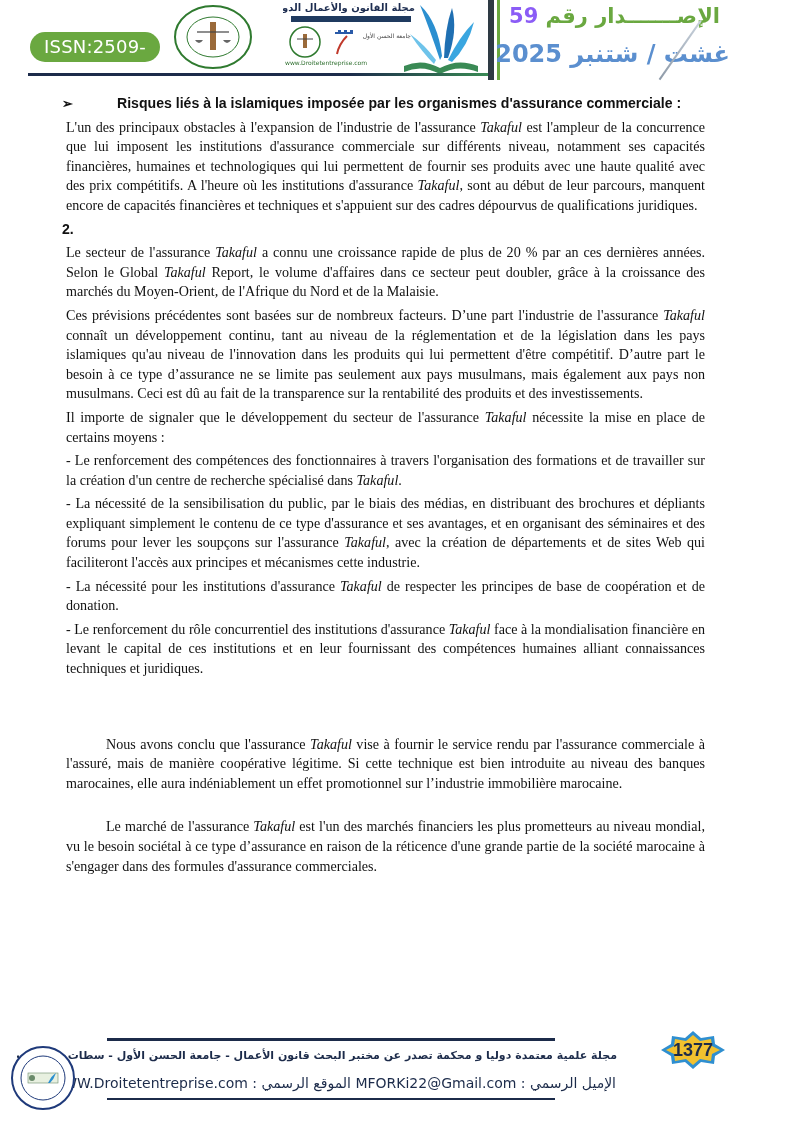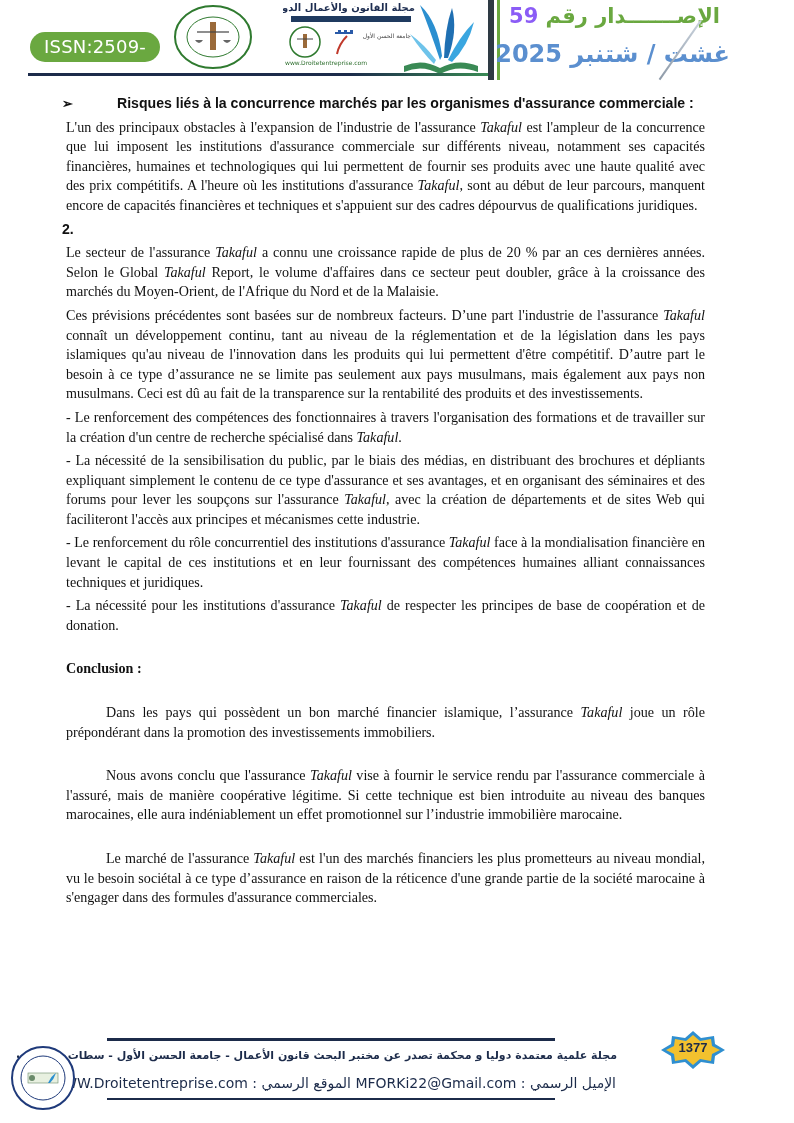--- a/index.html
+++ b/index.html
@@ -37,21 +37,21 @@
   .num-head .num { width: 52px; }
   .gap { height: 16px; }
   .indent { text-indent: 40px; }
 
   
   .footer-rule-top { position: absolute; left: 107px; top: 1038px; width: 448px; height: 3px; background: #1c2b4a; }
   .footer-rule-bottom { position: absolute; left: 107px; top: 1098px; width: 448px; height: 2px; background: #1c2b4a; }
   .footer-line1 { position: absolute; left: 107px; top: 1049px; width: 510px; direction: rtl; text-align: right; font-family: "DejaVu Sans", sans-serif; font-weight: bold; font-size: 11px; color: #1c2b4a; white-space: nowrap; }
   .footer-line2 { position: absolute; left: 146px; top: 1075px; width: 470px; direction: rtl; text-align: center; font-family: "DejaVu Sans", sans-serif; font-weight: normal; font-size: 14px; color: #1c2b4a; white-space: nowrap; }
   .page-badge { position: absolute; left: 660px; top: 1030px; width: 66px; height: 40px; }
-  .page-num { position: absolute; left: 660px; top: 1040px; width: 66px; text-align: center; font-family: "Liberation Sans", sans-serif; font-weight: bold; font-size: 13px; color: #1c2b4a; }
+  .page-num { position: absolute; left: 660px; top: 1040px; width: 66px; text-align: center; font-family: "Liberation Sans", sans-serif; font-weight: bold; font-size: 18px; color: #1c2b4a; }
   .footer-seal { position: absolute; left: 10px; top: 1045px; width: 66px; height: 66px; }
 </style>
 </head>
 <body>
 
 <div class="header">
   <div class="issn">ISSN:2509-0291</div>
 
   <svg class="lab-seal" viewBox="0 0 80 66">
     <ellipse cx="40" cy="33" rx="38" ry="31" fill="#fff" stroke="#2f7a2f" stroke-width="2"></ellipse>
@@ -94,38 +94,37 @@
     <span class="issue-label">الإصـــــــدار رقم</span>
     <span class="issue-num">59</span>
   </div>
   <div class="date-line">غشت / شتنبر 2025</div>
   <div class="diag-line"></div>
 </div>
 
 <div class="content">
   <div class="bullet-head h">
     <span class="arrow">➢</span>
-    <span>Risques liés à la concurrence marchés par les organismes d'assurance commerciale :</span>
+    <span>Risques liés à la islamiques imposée par les organismes d'assurance commerciale :</span>
   </div>
   <p>L'un des principaux obstacles à l'expansion de l'industrie de l'assurance <em>Takaful</em> est l'ampleur de la concurrence que lui imposent les institutions d'assurance commerciale sur différents niveau, notamment ses capacités financières, humaines et technologiques qui lui permettent de fournir ses produits avec une haute qualité avec des prix compétitifs. A l'heure où les institutions d'assurance <em>Takaful</em>, sont au début de leur parcours, manquent encore de capacités financières et techniques et s'appuient sur des cadres dépourvus de qualifications juridiques.</p>
 
   <div class="num-head">
     <span class="num">2.</span>
   </div>
   <p>Le secteur de l'assurance <em>Takaful</em> a connu une croissance rapide de plus de 20 % par an ces dernières années. Selon le Global <em>Takaful</em> Report, le volume d'affaires dans ce secteur peut doubler, grâce à la croissance des marchés du Moyen-Orient, de l'Afrique du Nord et de la Malaisie.</p>
   <p>Ces  prévisions précédentes sont basées sur de nombreux facteurs. D’une part l'industrie de l'assurance <em>Takaful</em> connaît un développement continu, tant au niveau de la réglementation et de la législation dans les pays islamiques qu'au niveau de l'innovation dans les produits qui lui permettent d'être compétitif. D’autre part le besoin à ce type d’assurance ne se limite pas seulement aux pays musulmans, mais également  aux pays non musulmans. Ceci est dû au fait de la transparence sur la rentabilité des produits et des investissements.</p>
+  <p>Il importe de signaler que le développement  du secteur de l'assurance <em>Takaful</em> nécessite la mise en place de certains moyens :</p>
   <p>- Le renforcement des compétences des fonctionnaires  à travers l'organisation des formations et de travailler sur  la création d'un centre de recherche spécialisé dans <em>Takaful</em>.</p>
   <p>-  La nécessité de la sensibilisation du public, par le biais des médias, en distribuant des brochures et dépliants expliquant simplement le contenu de ce type d'assurance et ses avantages, et en organisant des séminaires et des forums pour lever les soupçons sur l'assurance <em>Takaful</em>, avec la création de départements et de sites Web qui faciliteront l'accès aux principes et mécanismes cette industrie.</p>
+  <p>- La nécessité pour les institutions d'assurance <em>Takaful</em> de respecter les principes de base de coopération et de donation.</p>
   <p>- Le renforcement du rôle concurrentiel des institutions d'assurance <em>Takaful</em> face à la mondialisation financière en levant le capital de ces institutions et en leur fournissant des compétences humaines alliant connaissances techniques et juridiques.</p>
-  <p>- La nécessité pour les institutions d'assurance <em>Takaful</em> de respecter les principes de base de coopération et de donation.</p>
 
   <div class="gap"></div>
-  <p class="h">Conclusion :</p>
   <div class="gap"></div>
-  <p class="indent">Dans les pays qui possèdent un bon marché financier islamique, l’assurance <em>Takaful</em>  joue un rôle prépondérant dans la promotion des investissements immobiliers.</p>
   <div class="gap"></div>
   <p class="indent">Nous avons conclu que l'assurance <em>Takaful</em> vise à fournir le service rendu par l'assurance commerciale à l'assuré, mais de manière coopérative légitime. Si cette technique est bien introduite au niveau des banques marocaines, elle aura indéniablement un effet promotionnel sur l’industrie immobilière marocaine.</p>
   <div class="gap"></div>
   <p class="indent">Le marché de l'assurance <em>Takaful</em> est l'un des marchés financiers les plus prometteurs au niveau mondial, vu le besoin sociétal à ce type d’assurance en raison de la réticence d'une grande partie de la société marocaine  à s'engager dans des formules d'assurance commerciales.</p>
 </div>
 
 <div class="footer-rule-top"></div>
 <div class="footer-line1">مجلة علمية معتمدة  دوليا و محكمة تصدر عن مختبر البحث قانون الأعمال - جامعة الحسن الأول - سطات - المغرب</div>
 <div class="footer-line2">الإميل الرسمي :  MFORKi22@Gmail.com الموقع الرسمي : WWW.Droitetentreprise.com</div>
 <div class="footer-rule-bottom"></div>

